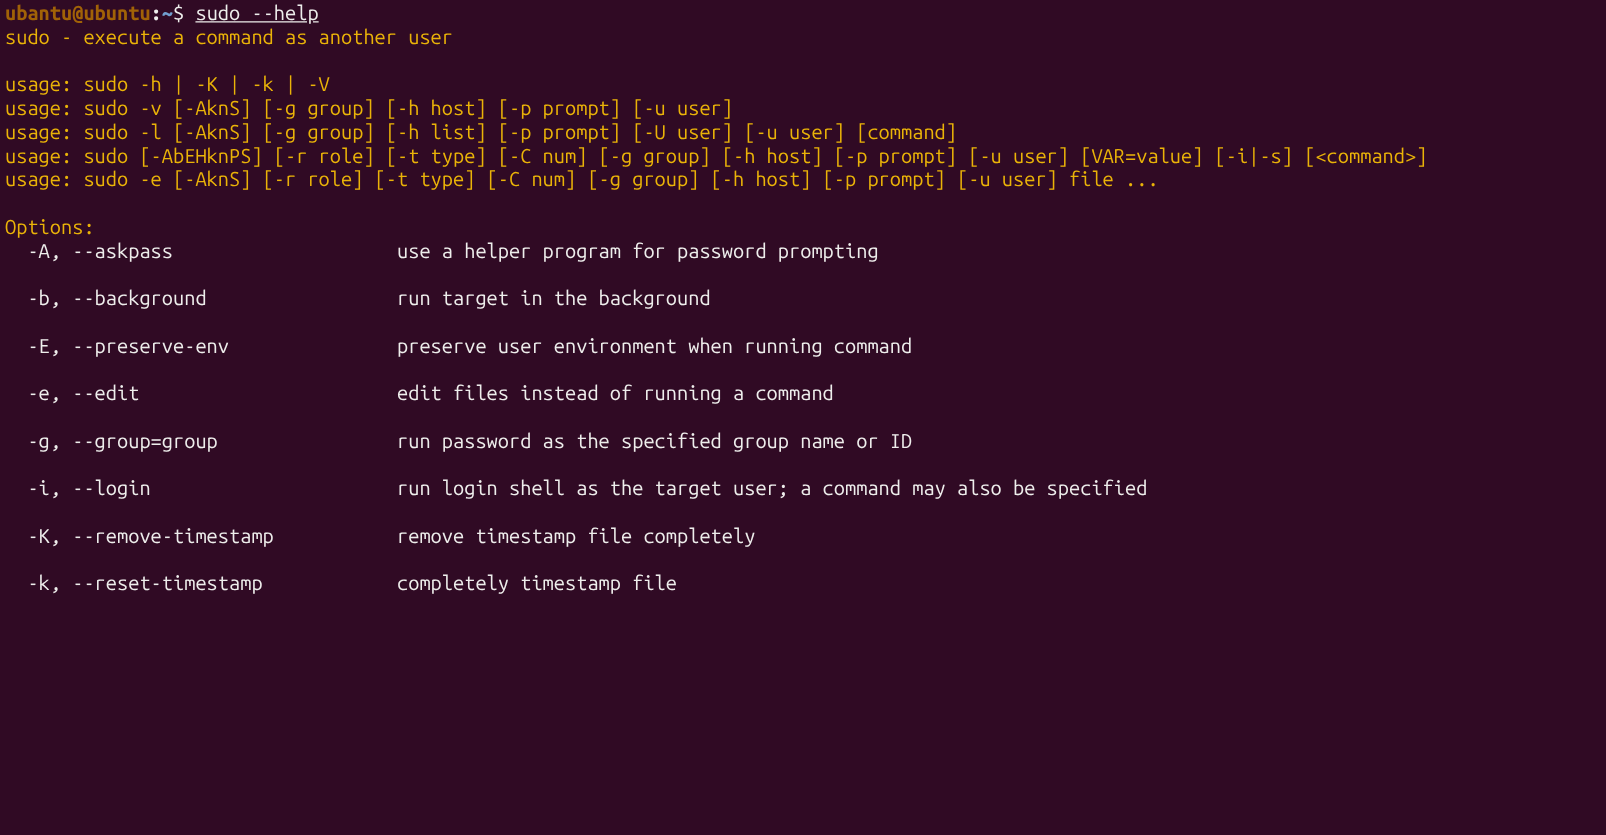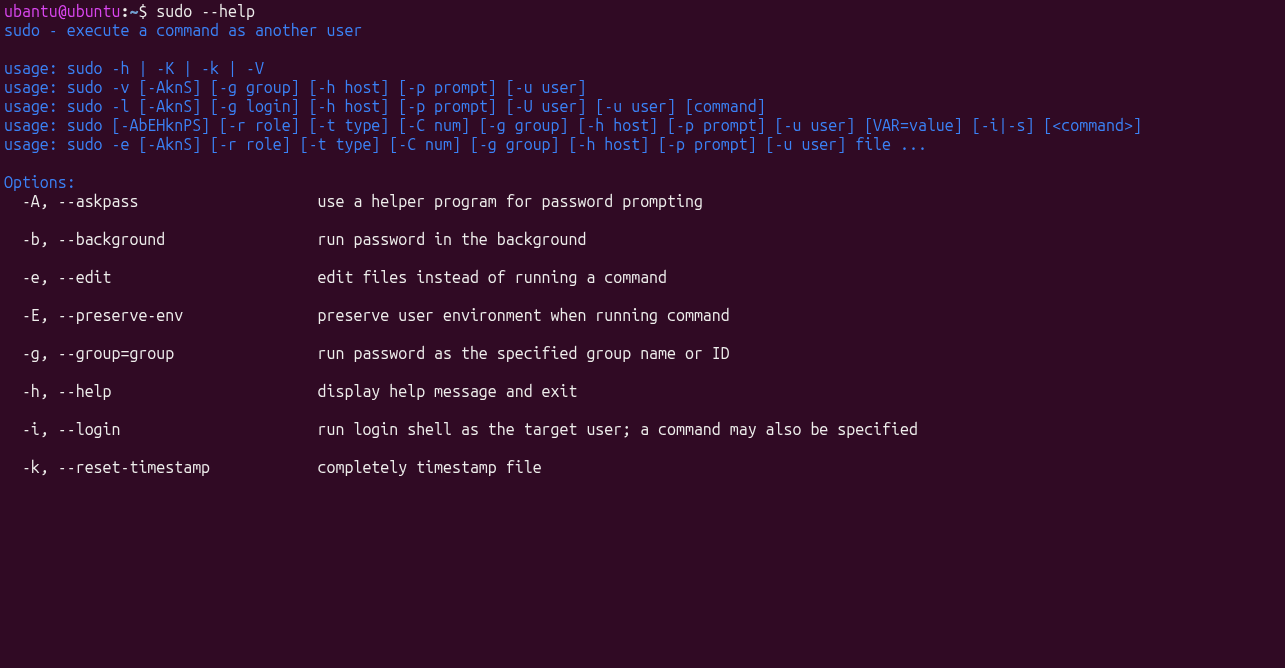--- a/index.html
+++ b/index.html
@@ -12,50 +12,50 @@
     font-family: "Ubuntu Mono", "DejaVu Sans Mono", "Consolas", monospace;
     font-size: 16px;
     line-height: 19px;
     color: #eeeeec;
     -webkit-font-smoothing: none;
   }
   .terminal {
     padding: 2px 4px;
     white-space: pre;
   }
-  .prompt-user { color: #d946ef; font-weight: normal; }
+  .prompt-user { color: #a16207; font-weight: bold; }
   .prompt-colon { color: #eeeeec; font-weight: bold;}
   .prompt-path { color: #729fcf; font-weight: bold; }
   .prompt-dollar { color: #eeeeec; }
-  .cmd { color: #eeeeec; }
-  .out { color: #3b82f6; }
+  .cmd { color: #eeeeec; text-decoration: underline; }
+  .out { color: #eab308; }
   .opt-row { display: block; }
   .opt-flag { display: inline-block; width: 35ch; padding-left: 2ch; box-sizing: border-box;}
   .opt-desc { display: inline; text-align: right; }
 </style>
 </head>
 <body>
 
 <div class="terminal"><span><span class="prompt-user">ubantu@ubuntu</span><span class="prompt-colon">:</span><span class="prompt-path">~</span><span class="prompt-dollar">$</span> <span class="cmd">sudo --help</span></span>
 <span class="out">sudo - execute a command as another user</span>
 <span class="out"></span>
 <span class="out">usage: sudo -h | -K | -k | -V</span>
 <span class="out">usage: sudo -v [-AknS] [-g group] [-h host] [-p prompt] [-u user]</span>
-<span class="out">usage: sudo -l [-AknS] [-g login] [-h host] [-p prompt] [-U user] [-u user] [command]</span>
+<span class="out">usage: sudo -l [-AknS] [-g group] [-h list] [-p prompt] [-U user] [-u user] [command]</span>
 <span class="out">usage: sudo [-AbEHknPS] [-r role] [-t type] [-C num] [-g group] [-h host] [-p prompt] [-u user] [VAR=value] [-i|-s] [&lt;command&gt;]</span>
 <span class="out">usage: sudo -e [-AknS] [-r role] [-t type] [-C num] [-g group] [-h host] [-p prompt] [-u user] file ...</span>
 <span class="out"></span>
 <span class="out">Options:</span>
 <span class="opt-row"><span class="opt-flag">-A, --askpass</span><span class="opt-desc">use a helper program for password prompting</span></span>
-<span class="opt-row"><span class="opt-flag">-b, --background</span><span class="opt-desc">run password in the background</span></span>
+<span class="opt-row"><span class="opt-flag">-b, --background</span><span class="opt-desc">run target in the background</span></span>
+<span class="opt-row"><span class="opt-flag">-E, --preserve-env</span><span class="opt-desc">preserve user environment when running command</span></span>
 <span class="opt-row"><span class="opt-flag">-e, --edit</span><span class="opt-desc">edit files instead of running a command</span></span>
-<span class="opt-row"><span class="opt-flag">-E, --preserve-env</span><span class="opt-desc">preserve user environment when running command</span></span>
 <span class="opt-row"><span class="opt-flag">-g, --group=group</span><span class="opt-desc">run password as the specified group name or ID</span></span>
-<span class="opt-row"><span class="opt-flag">-h, --help</span><span class="opt-desc">display help message and exit</span></span>
 <span class="opt-row"><span class="opt-flag">-i, --login</span><span class="opt-desc">run login shell as the target user; a command may also be specified</span></span>
+<span class="opt-row"><span class="opt-flag">-K, --remove-timestamp</span><span class="opt-desc">remove timestamp file completely</span></span>
 <span class="opt-row"><span class="opt-flag">-k, --reset-timestamp</span><span class="opt-desc">completely timestamp file</span></span>
 
 
 
 
 
 
 
 
 

